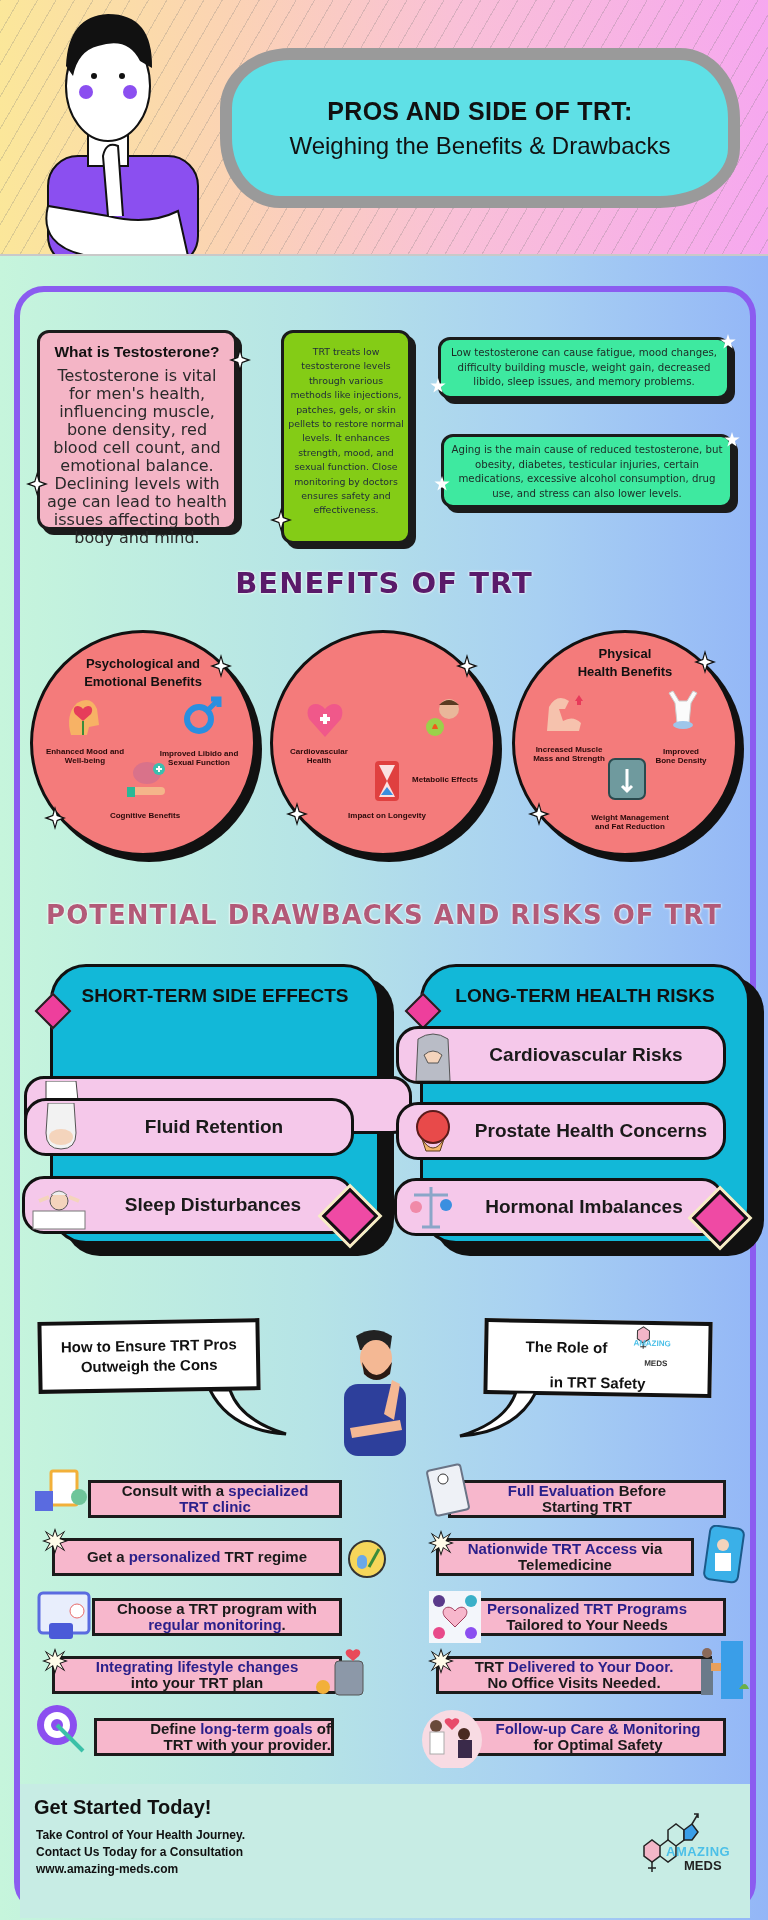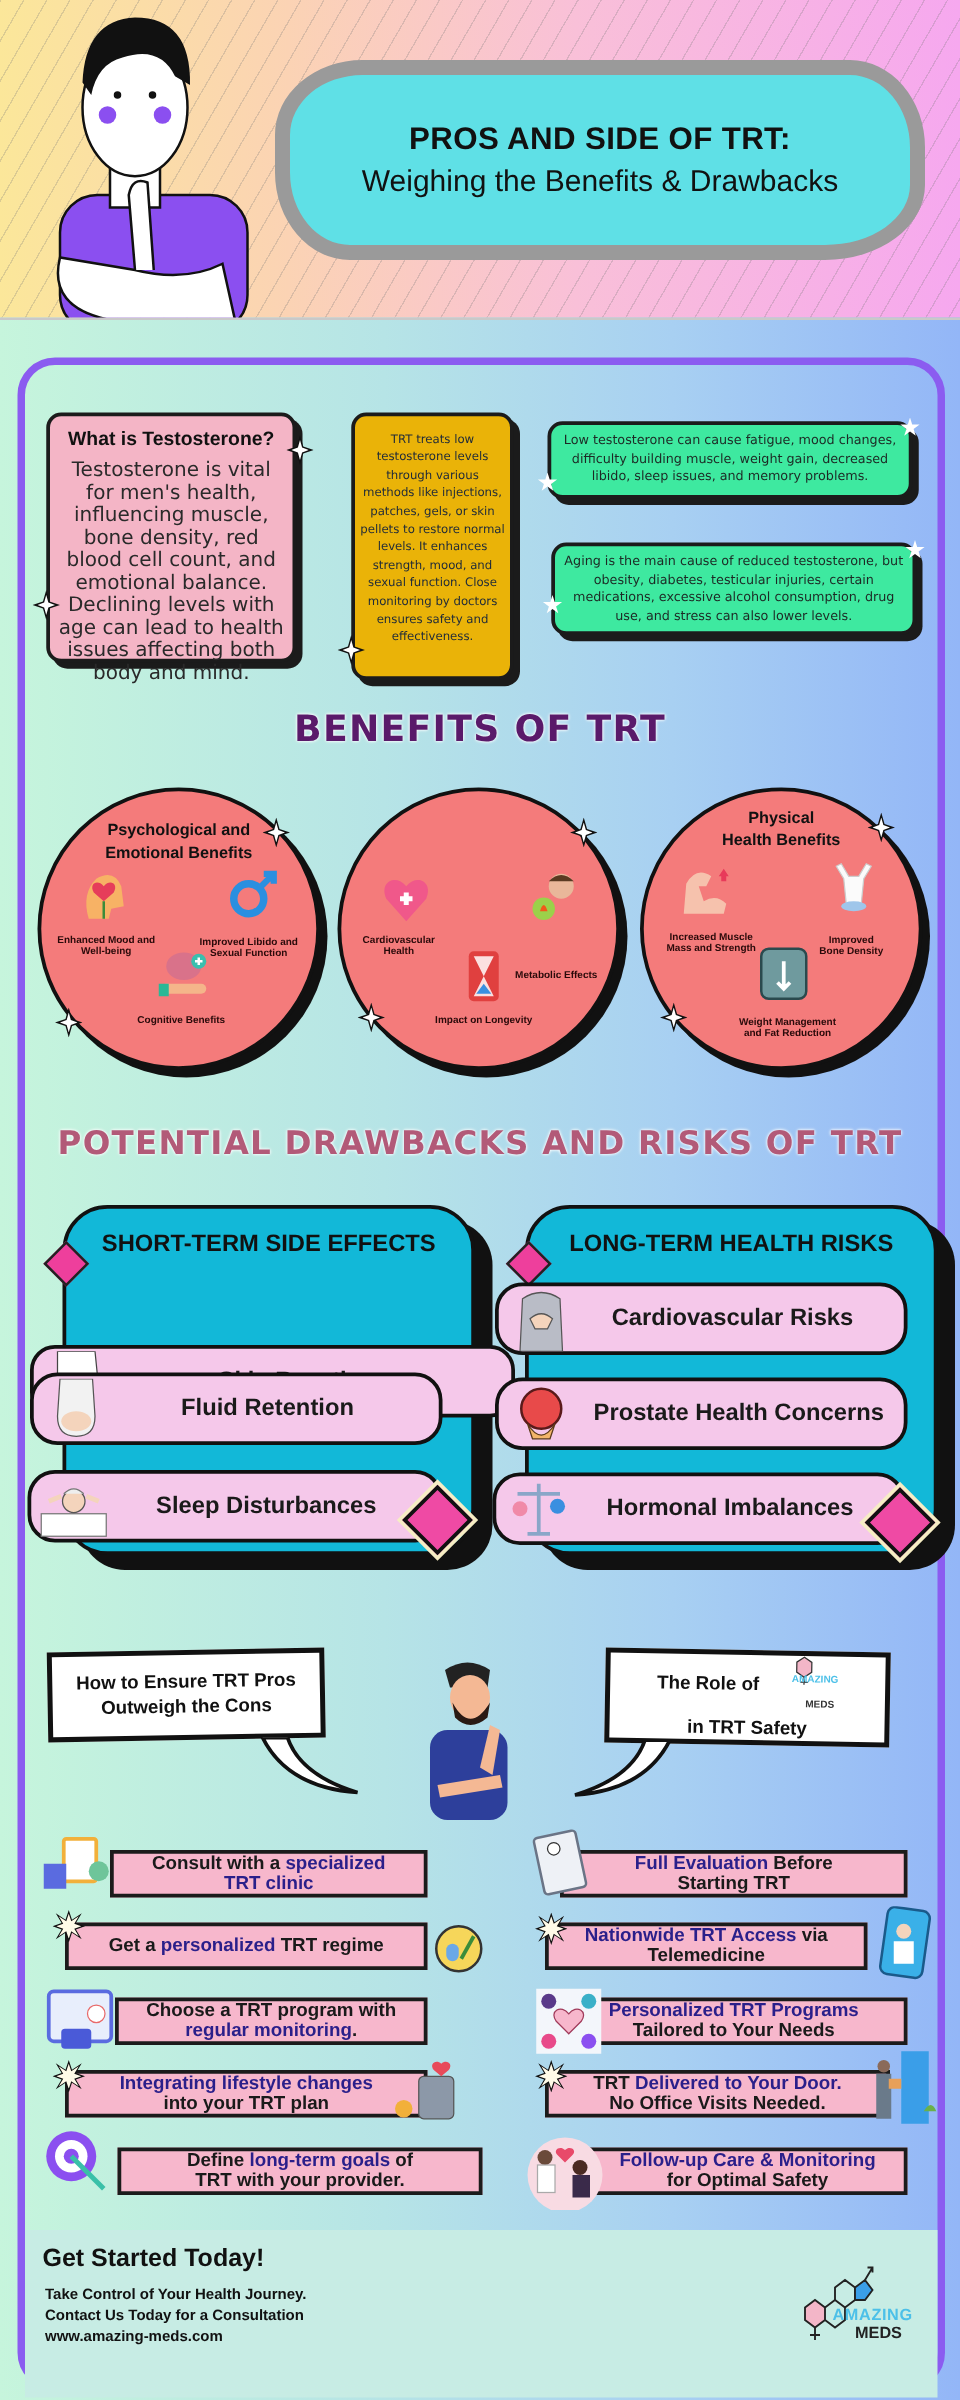--- a/index.html
+++ b/index.html
@@ -47,21 +47,21 @@
 
   
   .card {
     position: absolute; border: 3px solid #1b1b1b; border-radius: 12px;
     box-shadow: 5px 5px 0 #1b1b1b;
     text-align: center; font-family: "DejaVu Sans", sans-serif; color: #2a2a2a;
   }
   .card-pink { left: 37px; top: 330px; width: 200px; height: 200px; background: #f4b5c6; padding: 6px 4px; }
   .card-pink h3 { font-family: "Liberation Sans", sans-serif; font-size: 15.5px; font-weight: 700; color: #111; margin: 4px 0 6px; }
   .card-pink p { font-size: 16px; line-height: 18px; color: #2a2a2a; }
-  .card-cyan { left: 281px; top: 330px; width: 130px; height: 214px; background: #eab308; padding: 12px 3px; }
+  .card-cyan { left: 281px; top: 330px; width: 130px; height: 214px; background: #84cc16; padding: 12px 3px; }
   .card-cyan p { font-size: 9.4px; line-height: 14.4px; color: #1e2a3a; }
   .card-green { background: #3ee9a0; padding: 6px 6px; }
   .card-green p { font-size: 10.2px; line-height: 14.5px; color: #1d2a25; }
   .cg1 { left: 438px; top: 337px; width: 292px; height: 62px; }
   .cg2 { left: 441px; top: 434px; width: 292px; height: 74px; }
   .sparkle-dark {
     position: absolute; width: 22px; height: 24px; background: #111;
     clip-path: polygon(50% 0, 62% 38%, 100% 50%, 62% 62%, 50% 100%, 38% 62%, 0 50%, 38% 38%);
   }
   .sparkle-dark::after {
@@ -483,21 +483,21 @@
 </div>
 <div class="burst" style="left:42px;top:1648px;"></div>
 <div class="a-ill" style="left:310px;top:1646px;">
   <svg width="64" height="56" viewBox="0 0 64 56">
       <rect x="22" y="14" width="28" height="34" rx="4" fill="#8c98a8" stroke="#555"></rect>
       <path d="M40 4 C36 0 30 4 34 9 L40 14 L46 9 C50 4 44 0 40 4Z" fill="#e84a5a"></path>
       <circle cx="10" cy="40" r="7" fill="#f2b03a"></circle>
     </svg>
 </div>
 
-<div class="arow" style="left:94px;top:1718px;width:292px;">
+<div class="arow" style="left:94px;top:1718px;width:240px;align-items:flex-end;">
   <span class="line"><span>Define </span><span class="hl">long-term goals</span><span> of</span></span>
   <span class="line">TRT with your provider.</span>
 </div>
 <div class="a-ill" style="left:30px;top:1700px;">
   <svg width="64" height="56" viewBox="0 0 64 56">
       <circle cx="24" cy="24" r="20" fill="#8b4ff0"></circle>
       <circle cx="24" cy="24" r="13" fill="#fff"></circle>
       <circle cx="24" cy="24" r="6" fill="#8b4ff0"></circle>
       <path d="M24 24 L50 50" stroke="#3ac0a8" stroke-width="4"></path>
     </svg>

